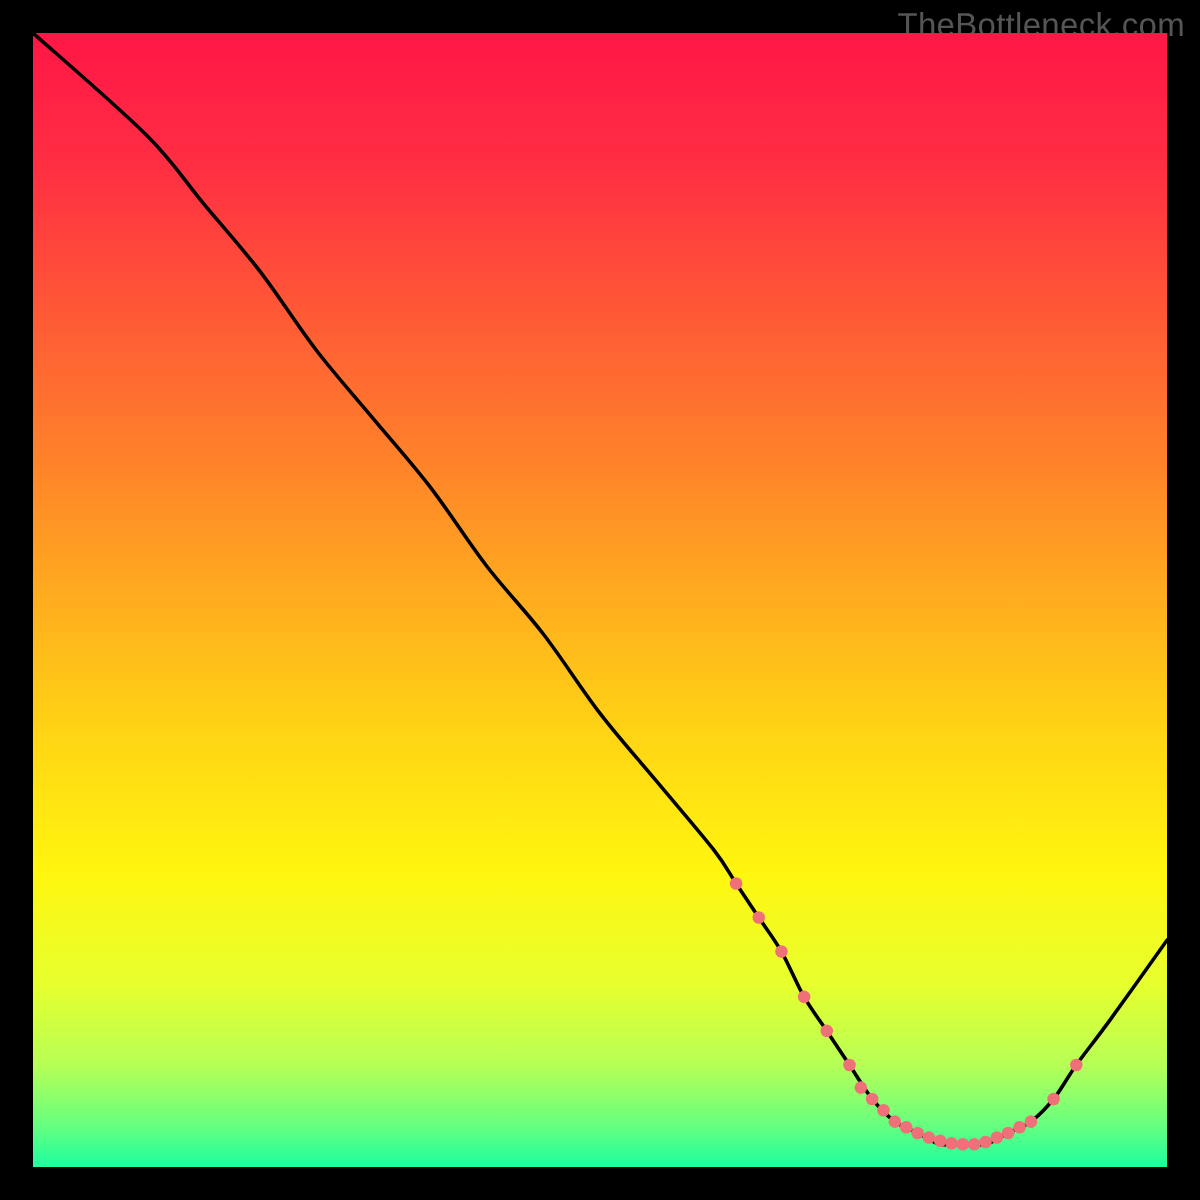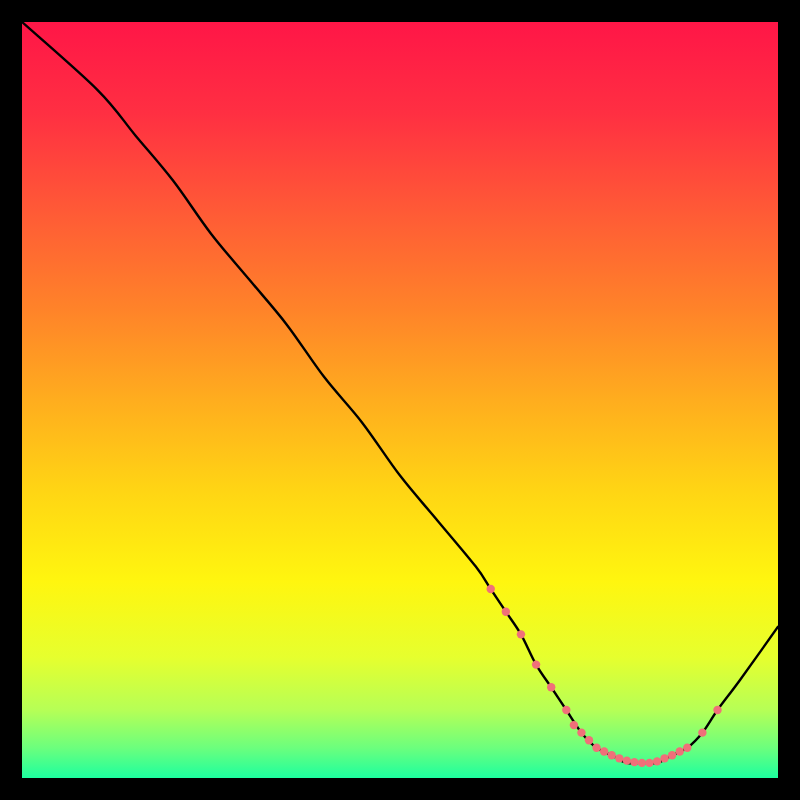--- a/index.html
+++ b/index.html
@@ -20,20 +20,21 @@
     top: 22px;
     width: 756px;
     height: 756px;
   }
   svg { display: block; }
 </style>
 </head>
 <body>
 <div class="wrap">
 
+  <div class="attribution">TheBottleneck.com</div>
 
   <div class="plot">
     <svg id="chart-svg" viewBox="0 0 756 756" width="756" height="756">
       <defs>
         <linearGradient id="bg-grad" x1="0" y1="0" x2="0" y2="1">
 
         <stop offset="0%" stop-color="#ff1647"></stop>
             <stop offset="12%" stop-color="#ff2f42"></stop>
             <stop offset="25%" stop-color="#ff5a36"></stop>
             <stop offset="38%" stop-color="#ff8329"></stop>

